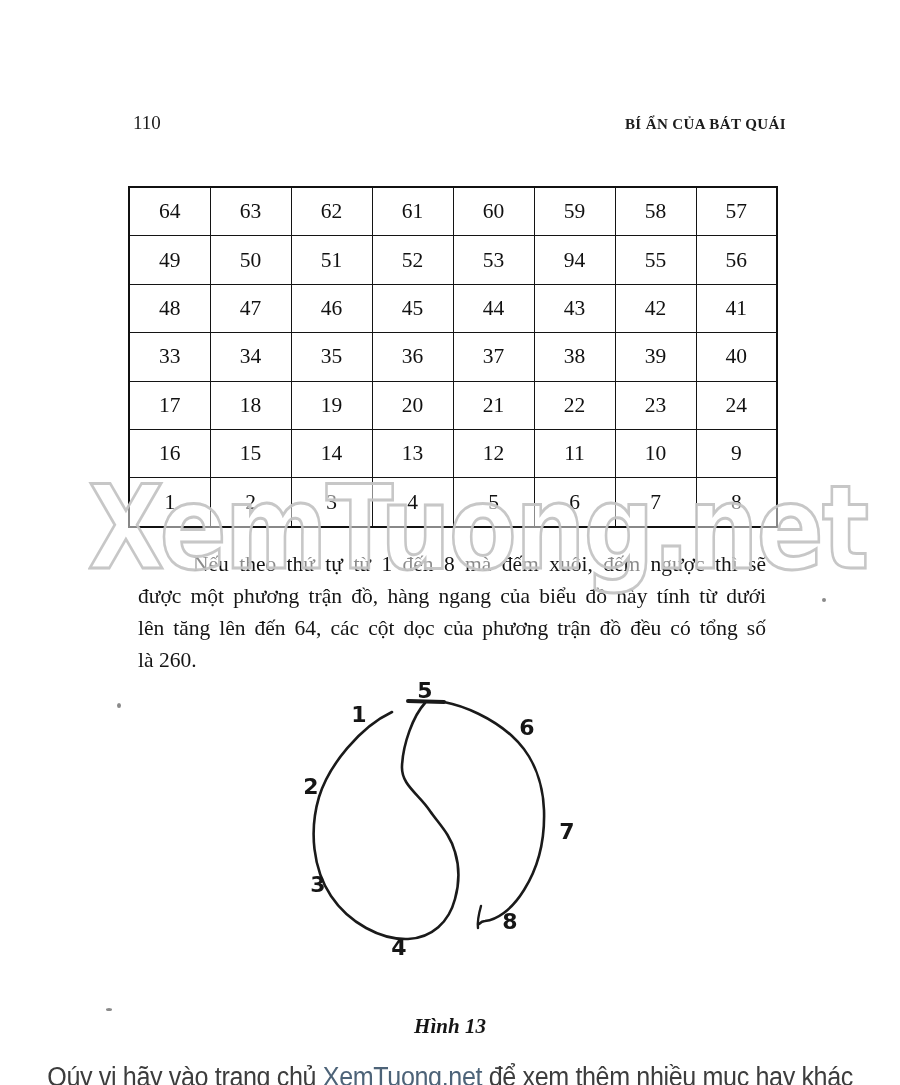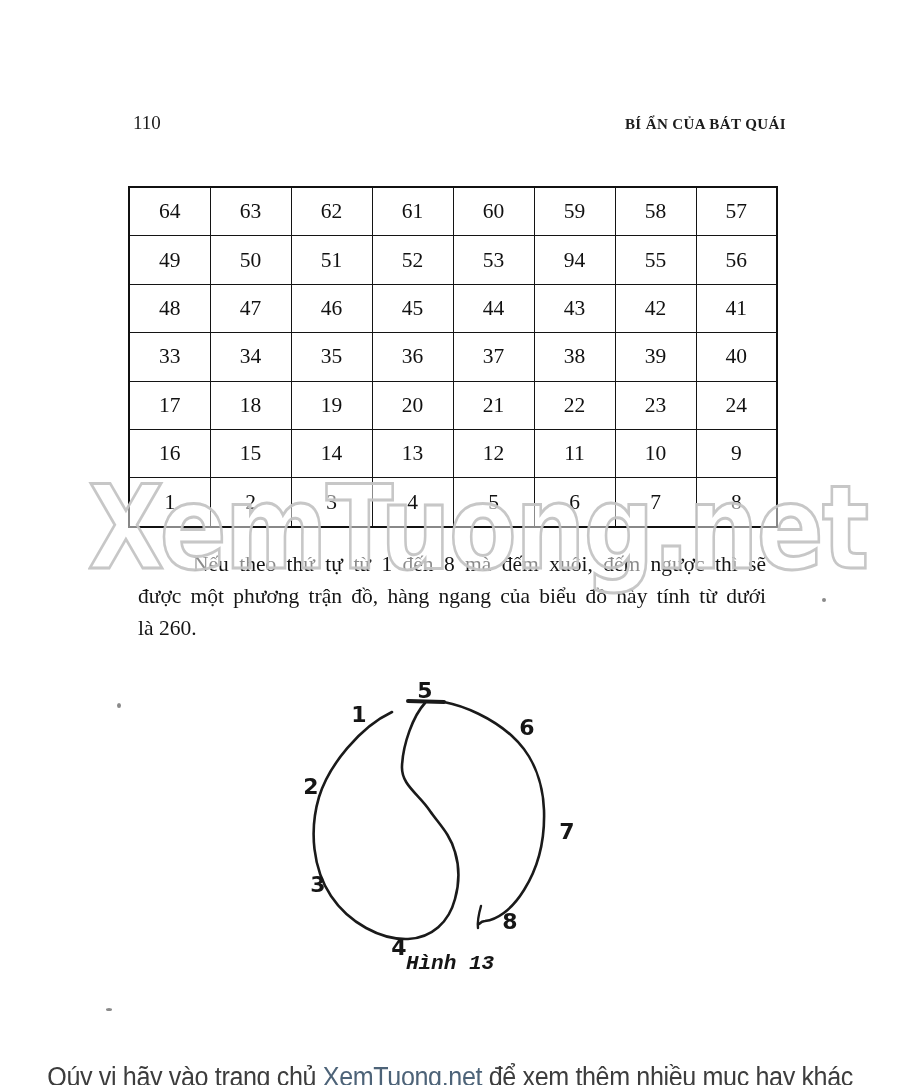--- a/index.html
+++ b/index.html
@@ -42,22 +42,22 @@
   .paragraph .pline{text-align:justify;text-align-last:justify;}
   .paragraph .pline.first{padding-left:55px;font-family:Liberation Serif, serif;}
   .paragraph .pline.last{text-align:left;text-align-last:left;}
   .figure{position:absolute;left:250px;top:670px;width:400px;height:300px;z-index:2;}
   .figure svg{position:absolute;left:0;top:0;}
   .fig-label{
     position:absolute;transform:translate(-50%,-50%);
     font-family:"DejaVu Sans", sans-serif;font-weight:bold;font-size:22px;color:#161616;
   }
   .figure-caption{
-    position:absolute;left:0;top:952px;width:900px;text-align:center;z-index:2;
-    font-family:Liberation Mono, monospace;font-weight:bold;font-style:italic;
+    position:absolute;left:0;top:1014px;width:900px;text-align:center;z-index:2;
+    font-family:Liberation Serif, serif;font-weight:bold;font-style:italic;
     font-size:21px;color:#151515;
   }
   .footer{
     position:absolute;left:0;top:1038px;width:900px;text-align:center;z-index:2;margin-top:24px;
   }
   .footer .footer-inner{
     display:inline-block;transform:scaleX(0.93);transform-origin:center;
     font-family:"Liberation Sans", sans-serif;font-size:27px;font-weight:500;
     letter-spacing:-0.4px;color:#3d3d3d;white-space:nowrap;
   }
@@ -146,20 +146,21 @@
         <td>8</td>
       </tr>
     </tbody>
 </table>
 
 <div class="watermark">XemTuong.net</div>
 
 <div class="paragraph">
   <div class="pline first">Nếu theo thứ tự từ 1 đến 8 mà đếm xuôi, đếm ngược thì sẽ</div>
   <div class="pline">được một phương trận đồ, hàng ngang của biểu đồ này tính từ dưới</div>
+  <div class="pline">lên tăng lên đến 64, các cột dọc của phương trận đồ đều có tổng số</div>
   <div class="pline last">là 260.</div>
 </div>
 
 <div class="figure">
   <svg width="400" height="300" viewBox="0 0 400 300">
 
     <path d="M 142 42
          C 110 57 79 95 69 127
          C 59 161 63 199 81 226
          C 99 253 131 270 158 269

